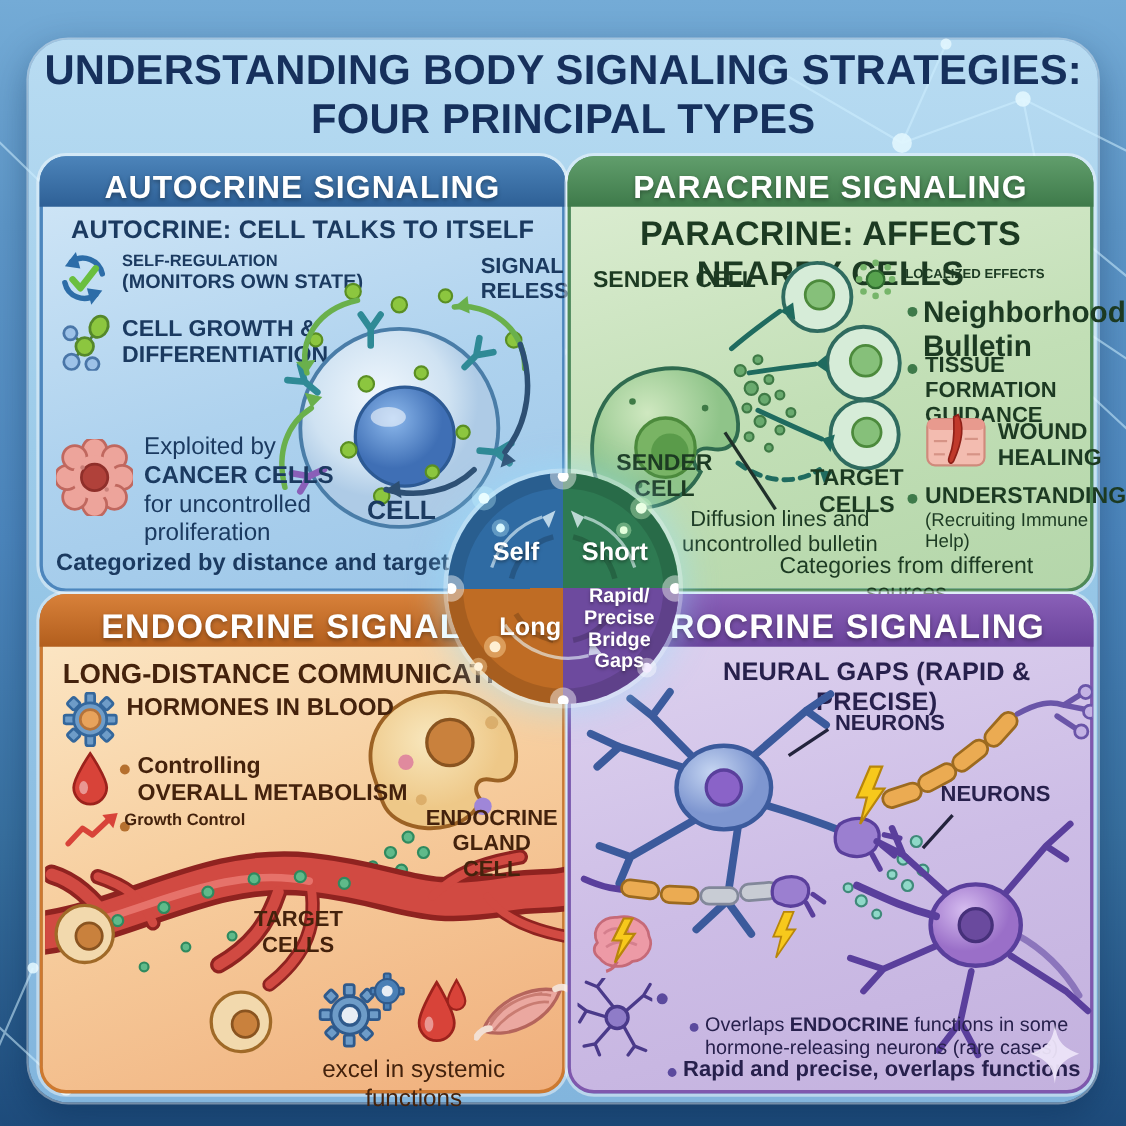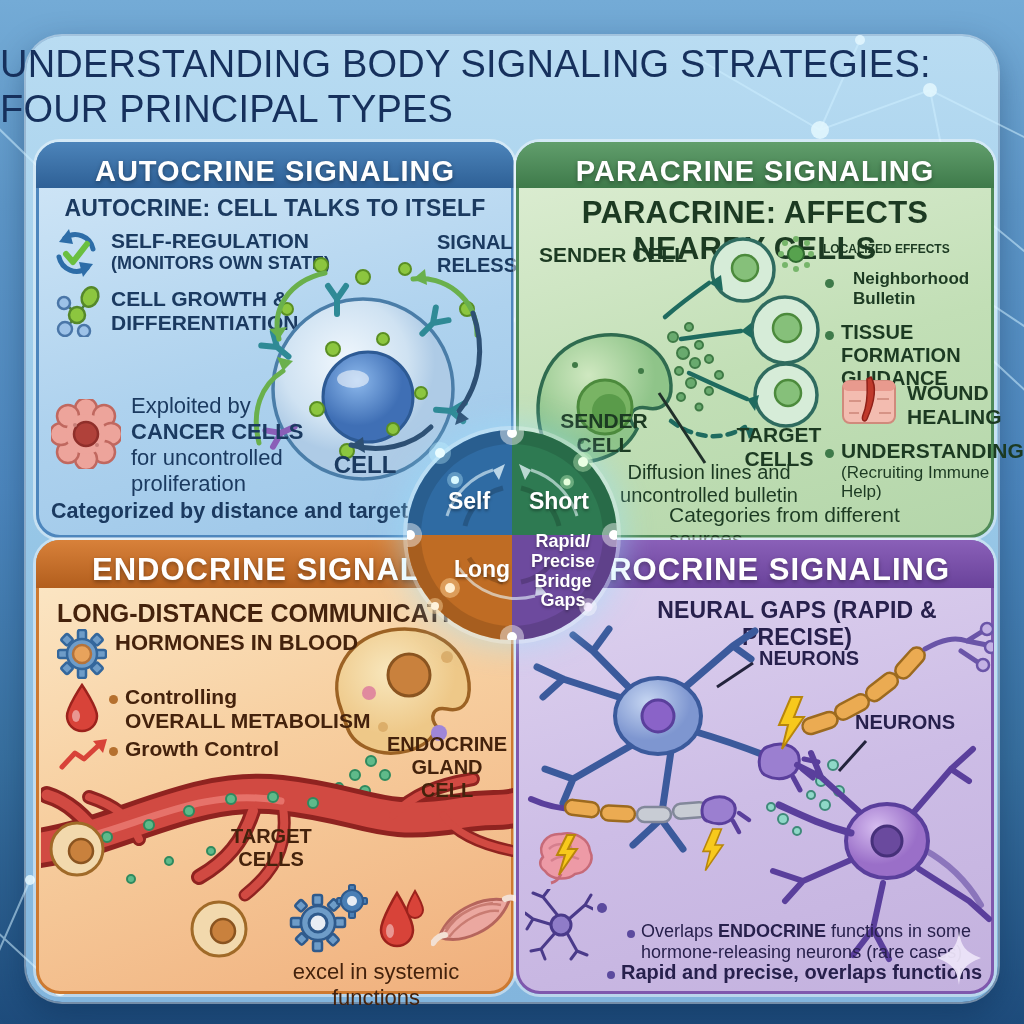--- a/index.html
+++ b/index.html
@@ -4,22 +4,22 @@
 <style>
   html,body{margin:0;padding:0}
   body{width:1024px;height:1024px;position:relative;overflow:hidden;
        font-family:"Liberation Sans","DejaVu Sans",sans-serif;
        background:linear-gradient(180deg,#74abd6 0%,#5e97c8 20%,#4c86bd 48%,#38709f 74%,#1e4c7c 100%)}
   .a{position:absolute}
   .card{position:absolute;left:26px;top:36px;width:972px;height:966px;border-radius:36px;z-index:1;
         background:linear-gradient(180deg,#b9dcf2 0%,#9ccbe9 38%,#82b5dd 100%);
         box-shadow:0 0 0 2px rgba(255,255,255,.4),0 12px 34px rgba(8,38,76,.4)}
   .net{position:absolute;inset:0;z-index:2;pointer-events:none}
-  .title{position:absolute;left:0;right:0;top:42px;z-index:3;color:#16305c;
-         font-weight:400;font-size:38px;line-height:1.18;letter-spacing:.2px}
+  .title{position:absolute;left:0;right:0;top:42px;z-index:3;text-align:center;color:#16305c;
+         font-weight:700;font-size:38px;line-height:1.18;letter-spacing:.2px}
   .panel{position:absolute;z-index:4;border-radius:24px}
   .banner{position:absolute;left:-3px;right:-3px;top:-3px;height:46px;border-radius:24px 24px 0 0;
           display:flex;align-items:flex-end;justify-content:center;color:#fff;font-weight:700;
           font-size:29px;letter-spacing:1px;text-shadow:0 2px 4px rgba(0,0,0,.35)}
   #p-auto{left:36px;top:142px;width:472px;height:390px;border:3px solid #4d86bd;
           background:linear-gradient(165deg,#d2e7f7 0%,#aed2ee 55%,#9cc6e8 100%);
           box-shadow:0 0 0 3px rgba(255,255,255,.45)}
   #p-para{left:516px;top:142px;width:472px;height:390px;border:3px solid #4f8a57;
           background:linear-gradient(165deg,#deeed4 0%,#c2dfb6 55%,#b4d6aa 100%);
           box-shadow:0 0 0 3px rgba(255,255,255,.45)}
@@ -84,21 +84,21 @@
   <div class="a sub c-b" style="left:0;right:0;top:50px;font-size:23px">AUTOCRINE: CELL TALKS TO ITSELF</div>
 
   <svg class="a" style="left:12px;top:82px" width="50" height="52" viewBox="0 0 50 52">
     <path d="M42 22 A18 18 0 0 0 14 11" stroke="#2d6da8" stroke-width="5" fill="none" stroke-linecap="round"></path>
     <polygon points="18,2 8,15 22,17" fill="#2d6da8"></polygon>
     <path d="M8 30 A18 18 0 0 0 36 41" stroke="#2d6da8" stroke-width="5" fill="none" stroke-linecap="round"></path>
     <polygon points="32,50 42,37 28,35" fill="#2d6da8"></polygon>
     <path d="M15 27 l7 8 l14 -18" stroke="#6abf3f" stroke-width="6" fill="none" stroke-linecap="round" stroke-linejoin="round"></path>
   </svg>
   <div class="a c-b" style="left:72px;top:84px;line-height:1.15">
-    <div class="bold" style="font-size:21px">SELF-REGULATION</div>
+    <div class="bold" style="font-size:15px">SELF-REGULATION</div>
     <div class="bold" style="font-size:18px">(MONITORS OWN STATE)</div>
   </div>
 
   <svg class="a" style="left:14px;top:140px" width="48" height="52" viewBox="0 0 48 52">
     <g stroke="#4a7a4a" stroke-width="2.5">
         <line x1="14" y1="20" x2="24" y2="30"></line>
         <line x1="24" y1="30" x2="36" y2="14"></line>
         <line x1="24" y1="30" x2="14" y2="42"></line>
       </g>
     <ellipse cx="37" cy="12" rx="8" ry="10" fill="#8cc63f" stroke="#55882a" stroke-width="2.5" transform="rotate(25 37 12)"></ellipse>
@@ -280,21 +280,21 @@
         <circle cx="30" cy="30" r="3"></circle>
         <circle cx="19" cy="34" r="3"></circle>
         <circle cx="8" cy="30" r="3"></circle>
         <circle cx="4" cy="19" r="3"></circle>
         <circle cx="8" cy="8" r="3"></circle>
       </g>
   </svg>
   <div class="a c-g bold" style="left:304px;top:97px;font-size:12px">LOCALIZED EFFECTS</div>
 
   <span class="dot" style="left:306px;top:134px;width:9px;height:9px;background:#3e7a4a;position:absolute"></span>
-  <div class="a c-g bold" style="left:334px;top:124px;font-size:17px;line-height:1.15">
+  <div class="a c-g bold" style="left:320px;top:124px;font-size:27px;line-height:1.15">
     <div>Neighborhood</div>
     <div>Bulletin</div>
   </div>
 
   <span class="dot" style="left:306px;top:186px;width:9px;height:9px;background:#3e7a4a;position:absolute"></span>
   <div class="a c-g bold" style="left:322px;top:176px;font-size:20px;line-height:1.15">
     <div>TISSUE FORMATION</div>
     <div>GUIDANCE</div>
   </div>
 
@@ -326,21 +326,21 @@
     <div>CELL</div>
   </div>
   <div class="a c-g bold" style="left:214px;top:278px;width:92px;text-align:center;font-size:21px;line-height:1.15">
     <div>TARGET</div>
     <div>CELLS</div>
   </div>
   <div class="a c-g" style="left:70px;top:316px;width:240px;text-align:center;font-size:20px;line-height:1.15">
     <div>Diffusion lines and</div>
     <div>uncontrolled bulletin</div>
   </div>
-  <div class="a c-g" style="left:150px;right:12px;top:358px;font-size:21px">Categories from different sources</div>
+  <div class="a c-g" style="left:150px;right:12px;top:358px;text-align:center;font-size:21px">Categories from different sources</div>
 </div>
 
 <div class="panel" id="p-endo">
   <div class="banner bn-orange">
     <span>ENDOCRINE SIGNALING</span>
   </div>
   <div class="a c-o bold" style="left:18px;top:56px;font-size:25px">LONG-DISTANCE COMMUNICATION</div>
 
   <svg class="a" style="left:2px;top:56px" width="472" height="372" viewBox="0 0 472 372">
     <defs>
@@ -426,21 +426,21 @@
   <div class="a c-o" style="left:86px;top:142px;line-height:1.14">
     <div class="bold" style="font-size:21px">Controlling</div>
     <div class="bold" style="font-size:21px">OVERALL METABOLISM</div>
   </div>
 
   <svg class="a" style="left:20px;top:194px" width="50" height="34" viewBox="0 0 50 34">
     <polyline points="3,30 16,16 25,22 40,8" stroke="#d84339" stroke-width="5" fill="none" stroke-linecap="round" stroke-linejoin="round"></polyline>
     <polygon points="34,4 48,2 44,16" fill="#d84339"></polygon>
   </svg>
   <span class="dot" style="left:70px;top:204px;width:9px;height:9px;background:#b5702f;position:absolute"></span>
-  <div class="a c-o bold" style="left:86px;top:194px;font-size:21px">Growth Control</div>
+  <div class="a c-o bold" style="left:74px;top:194px;font-size:15px">Growth Control</div>
 
   <div class="a c-o bold" style="left:348px;top:190px;width:120px;text-align:center;font-size:20px;line-height:1.15">
     <div>ENDOCRINE</div>
     <div>GLAND CELL</div>
   </div>
   <div class="a c-o bold" style="left:192px;top:282px;width:80px;text-align:center;font-size:20px;line-height:1.15">
     <div>TARGET</div>
     <div>CELLS</div>
   </div>
 

